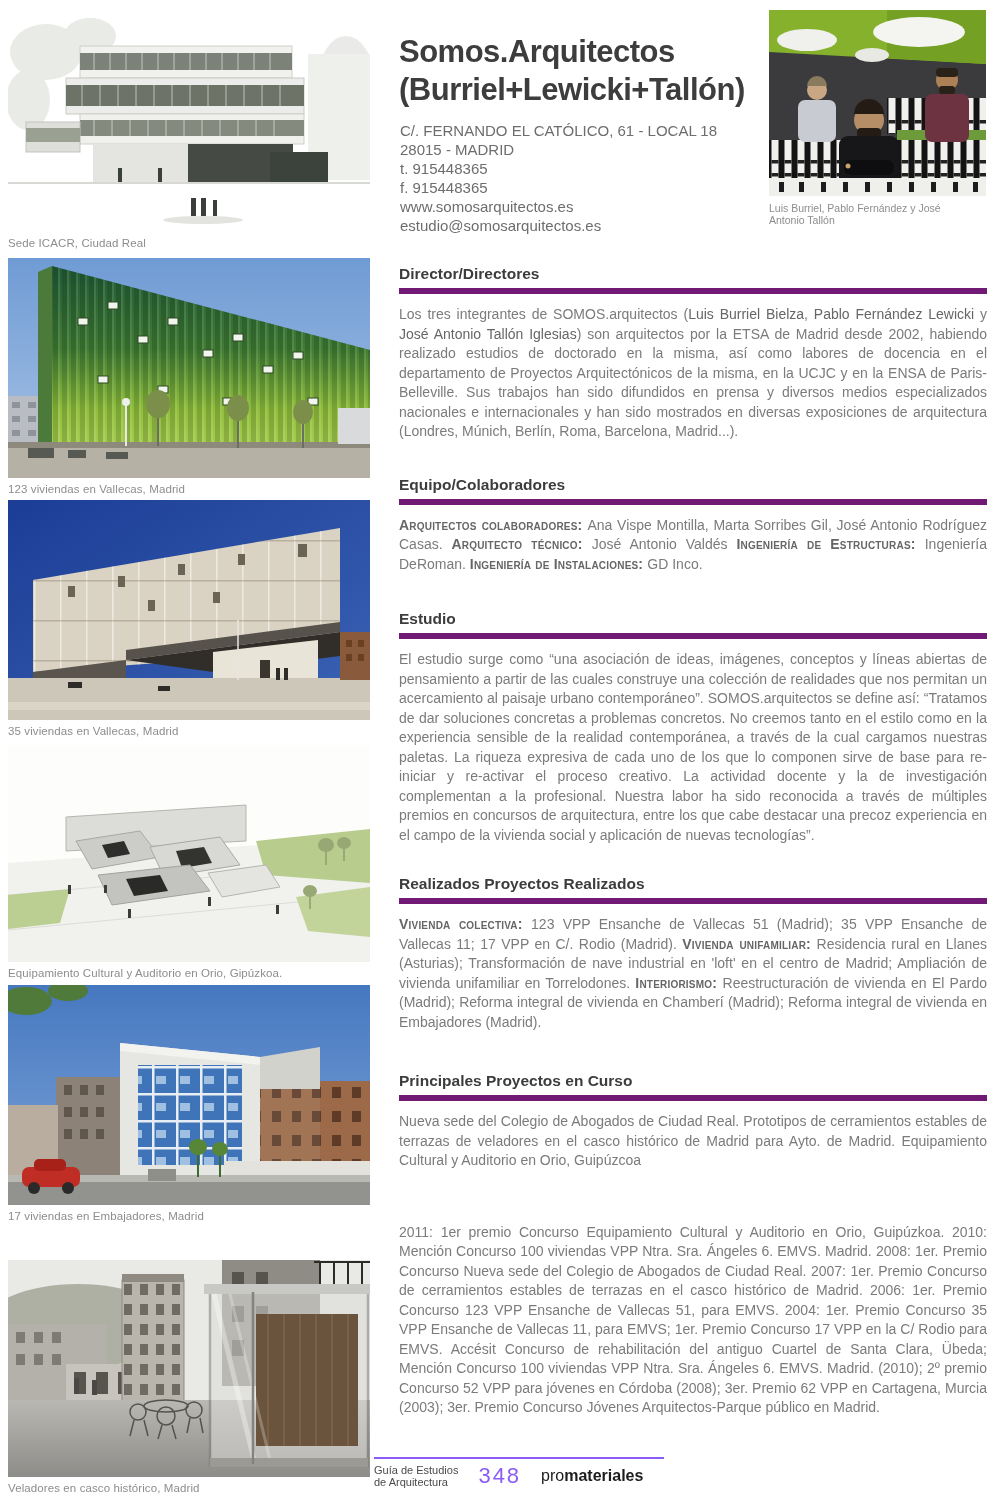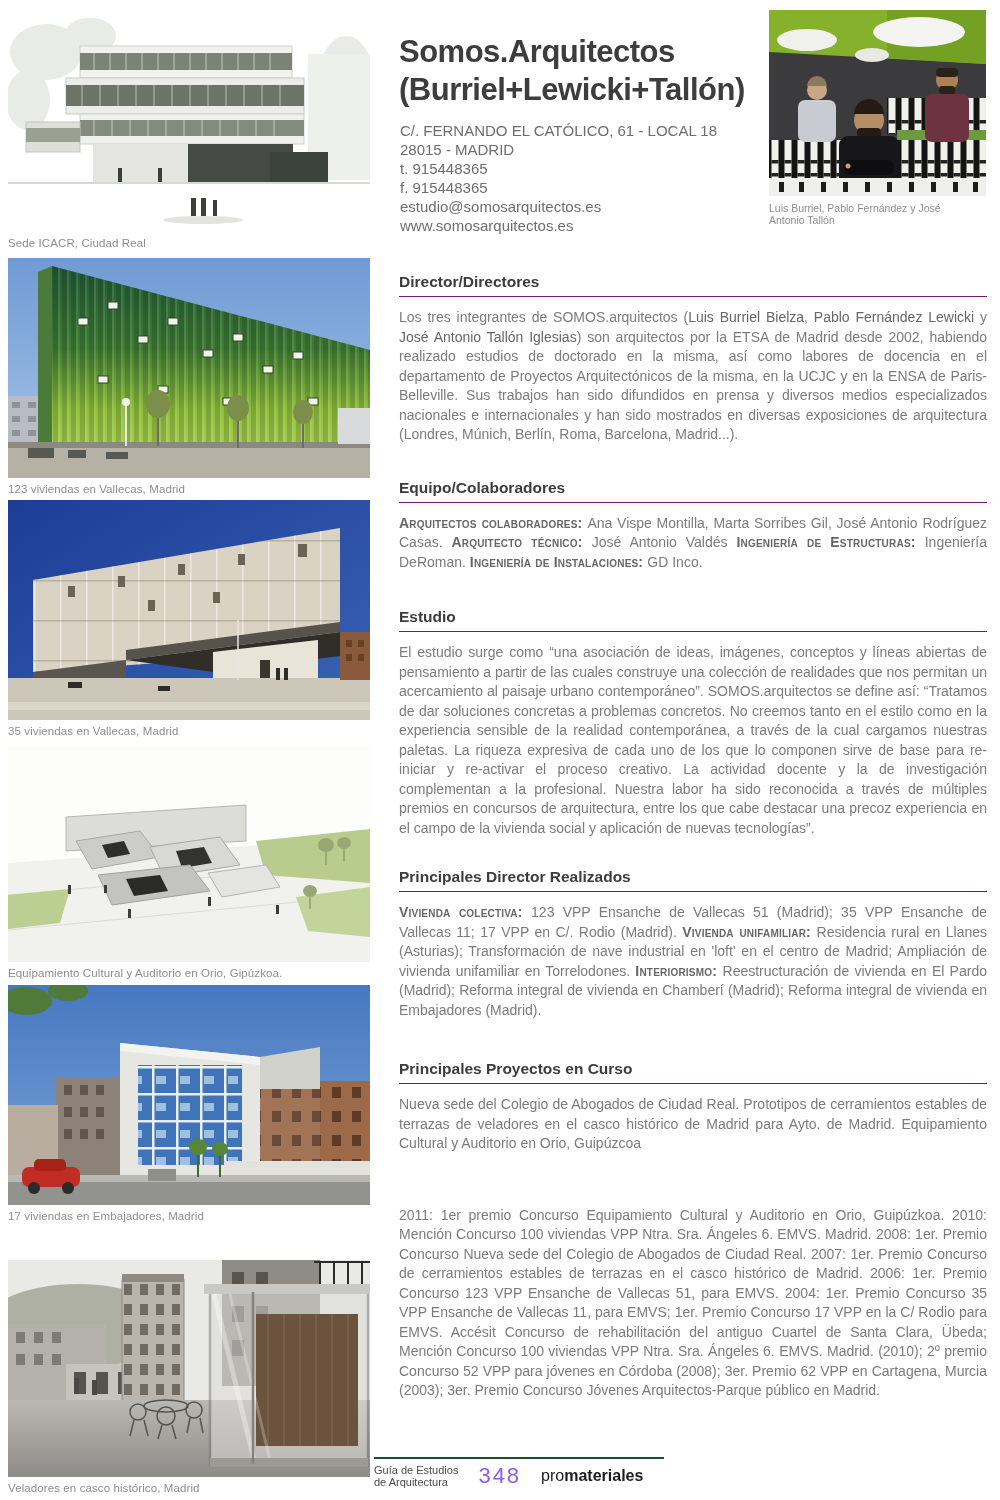--- a/index.html
+++ b/index.html
@@ -19,28 +19,28 @@
   #team-photo{position:absolute;left:769px;top:10px;width:208px;}
   #team-photo svg{display:block;width:217px;height:186px;}
   #photo-caption{font-size:10.5px;color:#8d8d8d;margin-top:6px;}
 
   #sections{position:absolute;left:399px;top:261px;width:588px;}
   .sec{margin-bottom:36px;}
   .sec:nth-child(1){margin-bottom:34px;}
   .sec:nth-child(3){margin-bottom:30px;}
   .sec:nth-child(4){margin-bottom:40px;}
   .sec:nth-child(5){margin-bottom:52px;}
-  .sec-h{font-size:15.5px;font-weight:bold;color:#3c3c3c;margin:12px 0 11px 0;
-         padding-bottom:5px;border-bottom:1px solid #701a75;}
+  .sec-h{font-size:15.5px;font-weight:bold;color:#3c3c3c;margin:4px 0 11px 0;
+         padding-bottom:5px;border-bottom:6px solid #701a75;}
   .sec-p{margin:0;font-size:14px;line-height:19.5px;color:#7b7b7b;text-align:justify;}
   .sec-p .b{font-weight:normal;color:#666;}
   .sec-p .sc{font-weight:bold;color:#666;font-variant-caps:small-caps;letter-spacing:.2px;}
 
   
-  #footer{position:absolute;left:374px;top:1457px;width:290px;border-top:2px solid #14532d;
+  #footer{position:absolute;left:374px;top:1457px;width:290px;border-top:2px solid #8b5cf6;
           padding-top:4px;display:flex;align-items:center;gap:20px;}
   #footer .guide{font-size:11px;line-height:12px;color:#4a4a4a;}
   #footer .pagenum{font-size:22px;color:#8b5cf6;letter-spacing:2px;}
   #footer .brand{font-size:16px;color:#1c1c1c;}
   #footer .brand .bold{font-weight:bold;}
 </style>
 </head>
 <body>
 
 <div id="canvas">
@@ -377,22 +377,22 @@
   <h1 id="studio-title">
     <span>Somos.Arquitectos</span><br>
     <span>(Burriel+Lewicki+Tallón)</span>
   </h1>
 
   <div id="address">
     <div>C/. FERNANDO EL CATÓLICO, 61 - LOCAL 18</div>
     <div>28015 - MADRID</div>
     <div>t. 915448365</div>
     <div>f. 915448365</div>
+    <div>www.somosarquitectos.es</div>
     <div>estudio@somosarquitectos.es</div>
-    <div>www.somosarquitectos.es</div>
   </div>
 
   <div id="team-photo">
     <svg viewBox="0 0 217 186">
       <defs>
         <pattern id="phb" width="13" height="40" patternUnits="userSpaceOnUse">
           <rect width="13" height="40" fill="#141414"></rect>
           <rect x="2.5" width="7" height="40" fill="#f0f0ec"></rect>
           <rect x="2.5" y="3" width="7" height="3.5" fill="#222"></rect>
           <rect x="2.5" y="30" width="7" height="3.5" fill="#222"></rect>
@@ -450,21 +450,21 @@
       </section>
       <section class="sec">
         <h2 class="sec-h">Equipo/Colaboradores</h2>
         <p class="sec-p"><span class="sc">Arquitectos colaboradores: </span><span>Ana Vispe Montilla, Marta Sorribes Gil, José Antonio Rodríguez Casas. </span><span class="sc">Arquitecto técnico: </span><span>José Antonio Valdés </span><span class="sc">Ingeniería de Estructuras: </span><span>Ingeniería DeRoman. </span><span class="sc">Ingeniería de Instalaciones: </span><span>GD Inco.</span></p>
       </section>
       <section class="sec">
         <h2 class="sec-h">Estudio</h2>
         <p class="sec-p"><span>El estudio surge como “una asociación de ideas, imágenes, conceptos y líneas abiertas de pensamiento a partir de las cuales construye una colección de realidades que nos permitan un acercamiento al paisaje urbano contemporáneo”. SOMOS.arquitectos se define así: “Tratamos de dar soluciones concretas a problemas concretos. No creemos tanto en el estilo como en la experiencia sensible de la realidad contemporánea, a través de la cual cargamos nuestras paletas. La riqueza expresiva de cada uno de los que lo componen sirve de base para re-iniciar y re-activar el proceso creativo. La actividad docente y la de investigación complementan a la profesional. Nuestra labor ha sido reconocida a través de múltiples premios en concursos de arquitectura, entre los que cabe destacar una precoz experiencia en el campo de la vivienda social y aplicación de nuevas tecnologías”.</span></p>
       </section>
       <section class="sec">
-        <h2 class="sec-h">Principales Director Realizados</h2>
+        <h2 class="sec-h">Realizados Proyectos Realizados</h2>
         <p class="sec-p"><span class="sc">Vivienda colectiva: </span><span>123 VPP Ensanche de Vallecas 51 (Madrid); 35 VPP Ensanche de Vallecas 11; 17 VPP en C/. Rodio (Madrid). </span><span class="sc">Vivienda unifamiliar: </span><span>Residencia rural en Llanes (Asturias); Transformación de nave industrial en 'loft' en el centro de Madrid; Ampliación de vivienda unifamiliar en Torrelodones. </span><span class="sc">Interiorismo: </span><span>Reestructuración de vivienda en El Pardo (Madrid); Reforma integral de vivienda en Chamberí (Madrid); Reforma integral de vivienda en Embajadores (Madrid).</span></p>
       </section>
       <section class="sec">
         <h2 class="sec-h">Principales Proyectos en Curso</h2>
         <p class="sec-p"><span>Nueva sede del Colegio de Abogados de Ciudad Real. Prototipos de cerramientos estables de terrazas de veladores en el casco histórico de Madrid para Ayto. de Madrid. Equipamiento Cultural y Auditorio en Orio, Guipúzcoa</span></p>
       </section>
       <section class="sec">
         <p class="sec-p"><span>2011: 1er premio Concurso Equipamiento Cultural y Auditorio en Orio, Guipúzkoa. 2010: Mención Concurso 100 viviendas VPP Ntra. Sra. Ángeles 6. EMVS. Madrid. 2008: 1er. Premio Concurso Nueva sede del Colegio de Abogados de Ciudad Real. 2007: 1er. Premio Concurso de cerramientos estables de terrazas en el casco histórico de Madrid. 2006: 1er. Premio Concurso 123 VPP Ensanche de Vallecas 51, para EMVS. 2004: 1er. Premio Concurso 35 VPP Ensanche de Vallecas 11, para EMVS; 1er. Premio Concurso 17 VPP en la C/ Rodio para EMVS. Accésit Concurso de rehabilitación del antiguo Cuartel de Santa Clara, Übeda; Mención Concurso 100 viviendas VPP Ntra. Sra. Ángeles 6. EMVS. Madrid. (2010); 2º premio Concurso 52 VPP para jóvenes en Córdoba (2008); 3er. Premio 62 VPP en Cartagena, Murcia (2003); 3er. Premio Concurso Jóvenes Arquitectos-Parque público en Madrid.</span></p>
       </section>
     </div>

